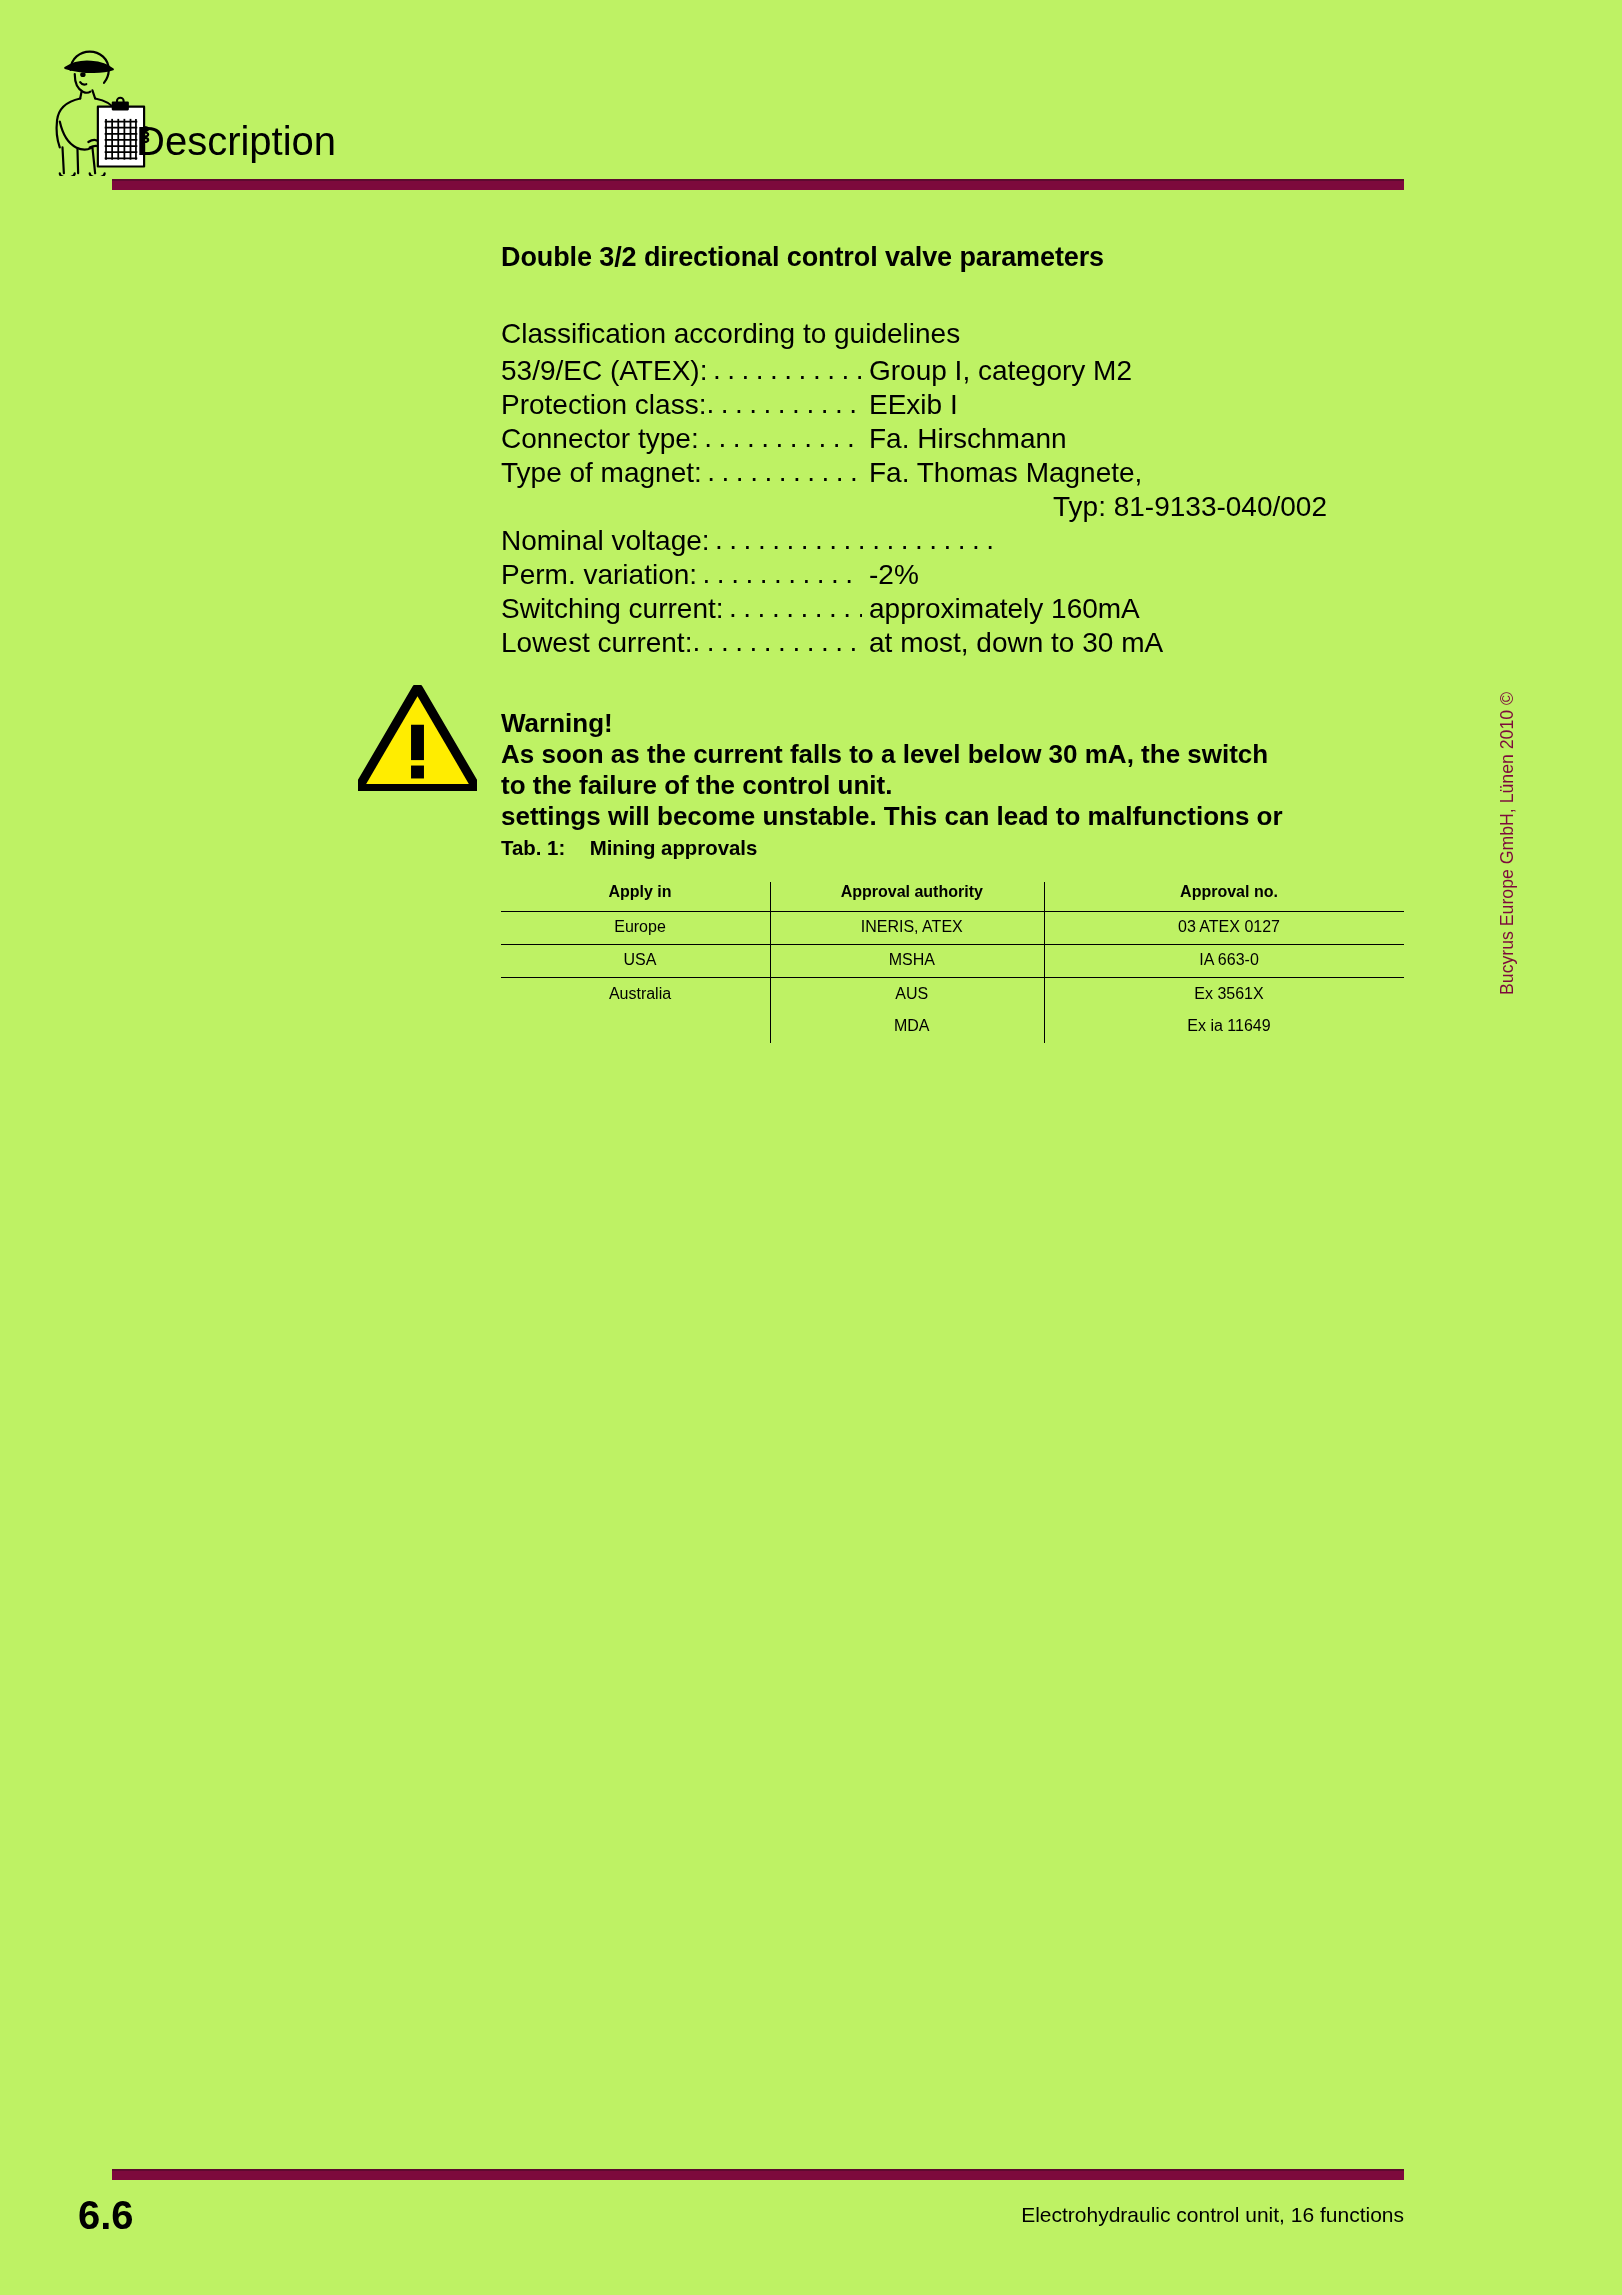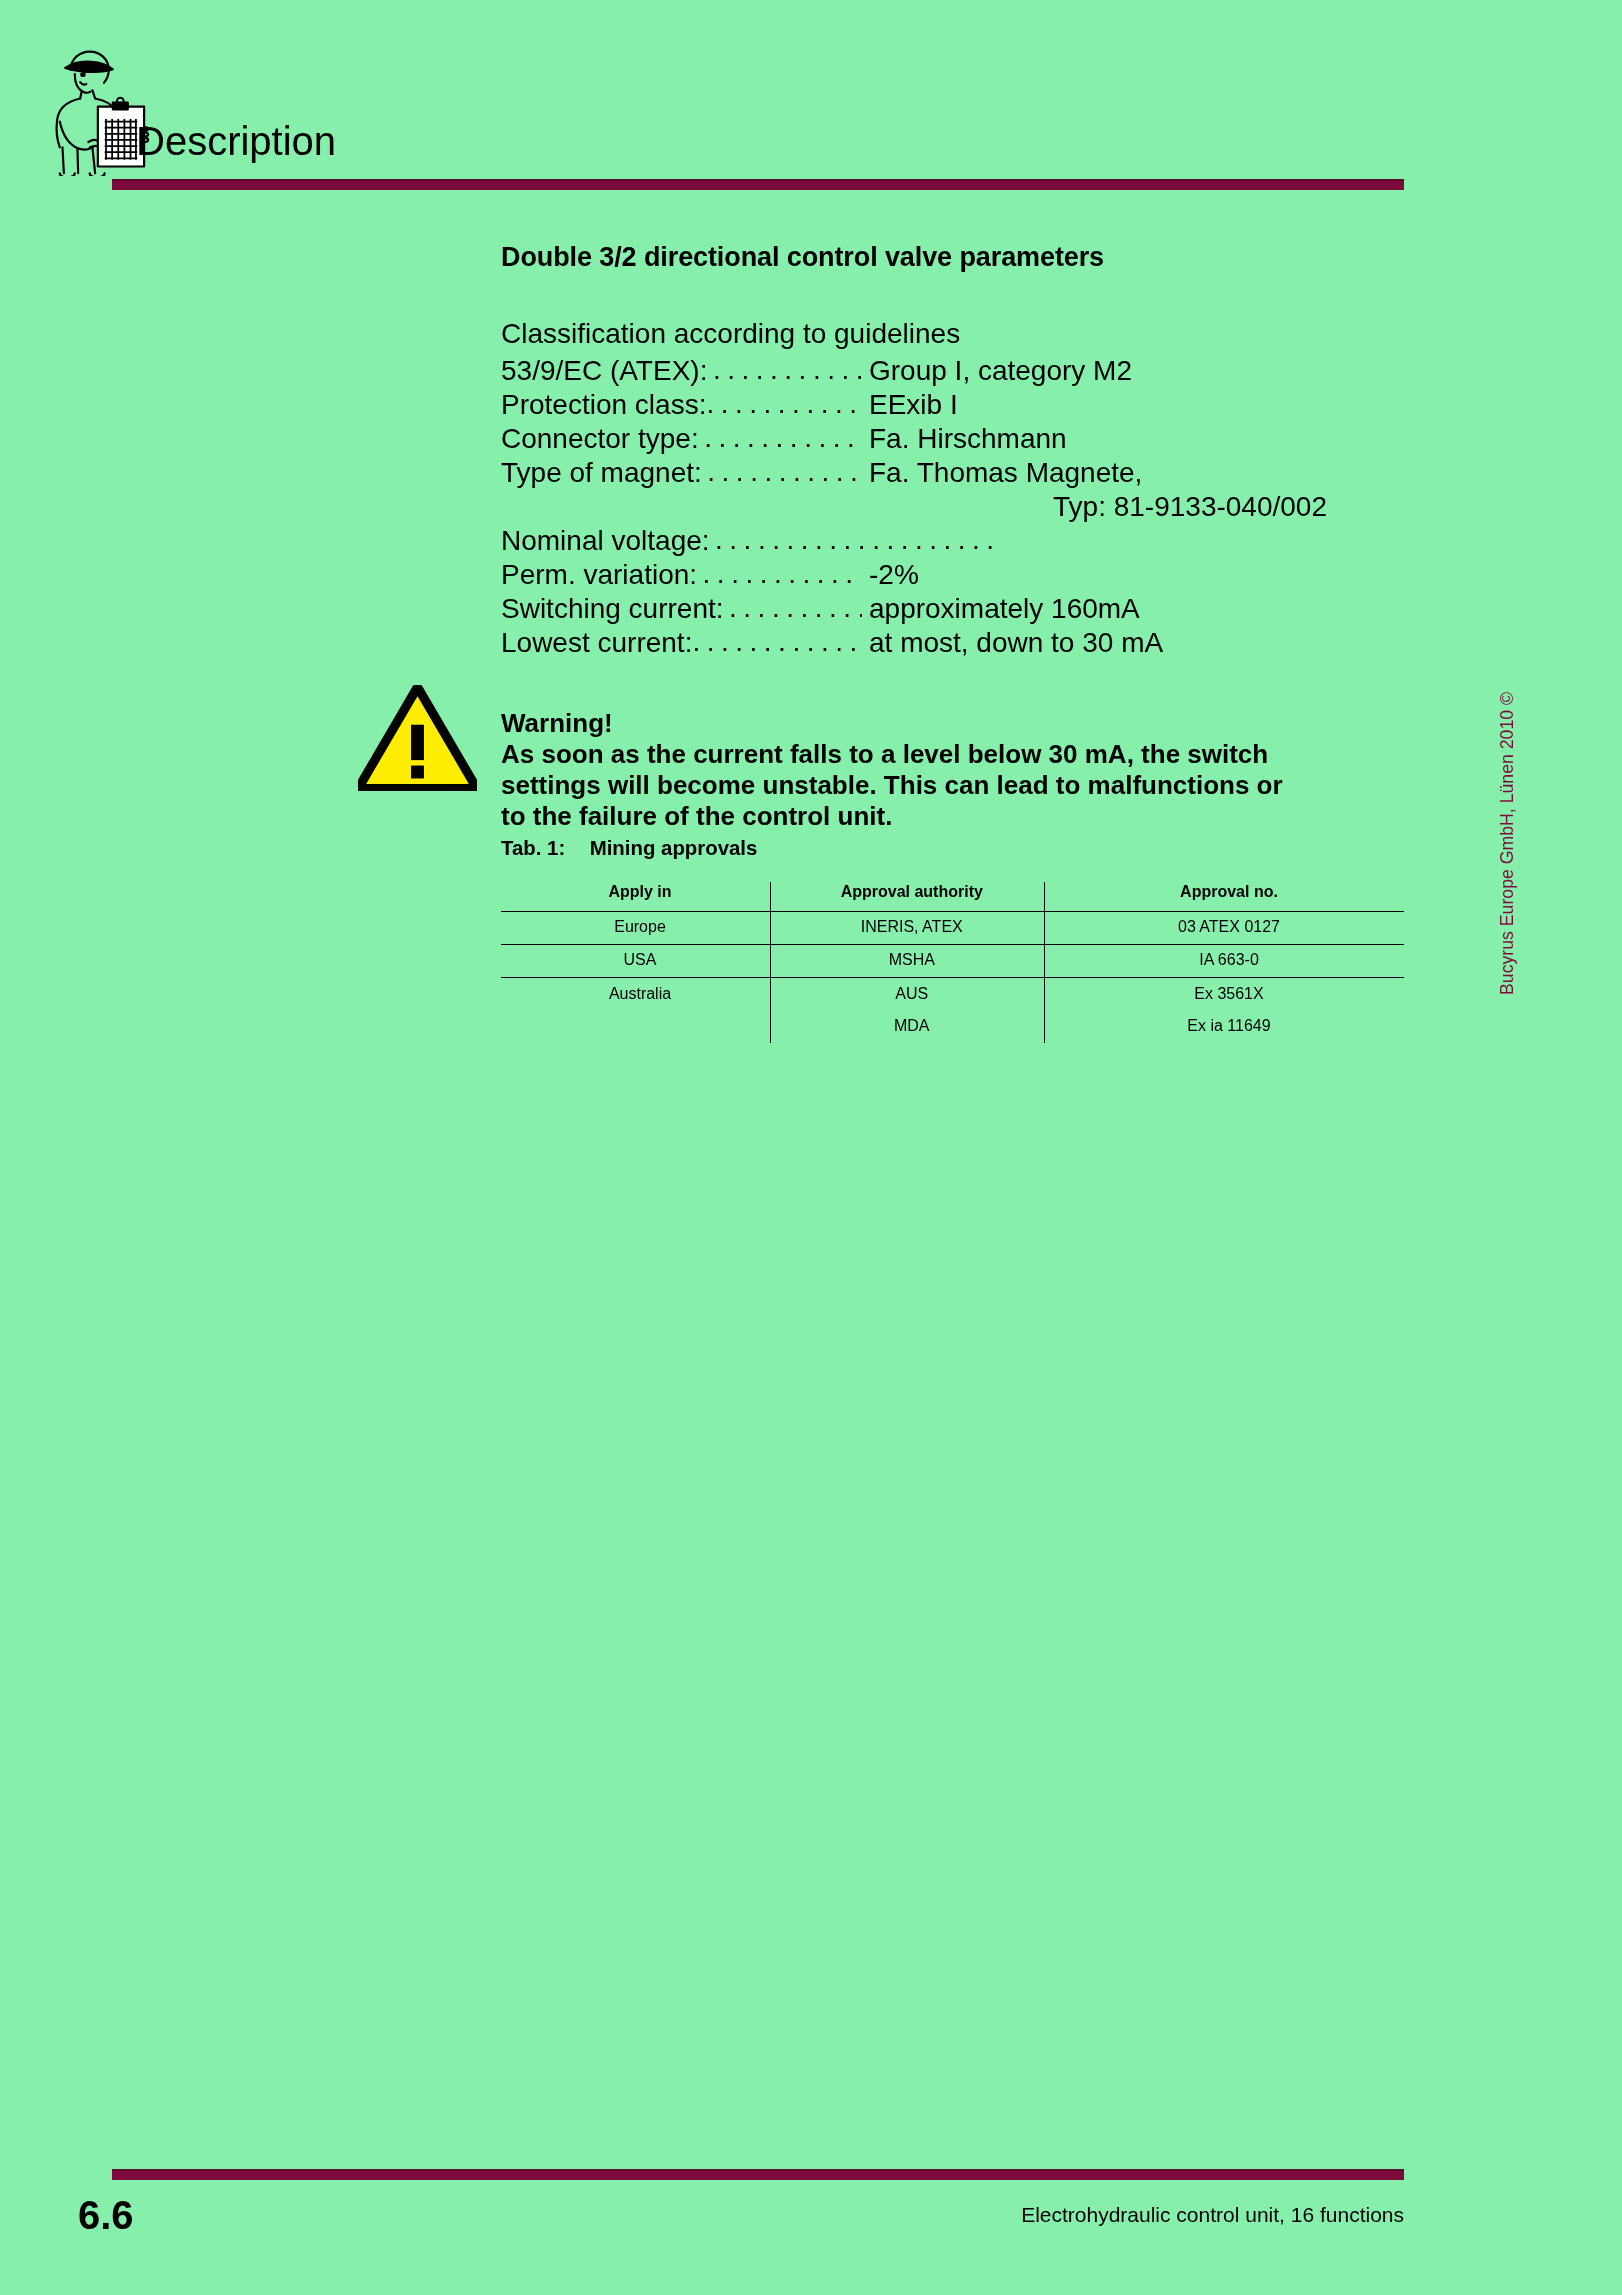--- a/index.html
+++ b/index.html
@@ -8,21 +8,21 @@
     background: #ffffff;
   }
   body {
     font-family: "Liberation Sans", sans-serif;
     color: #000000;
   }
   .page {
     position: relative;
     width: 1622px;
     height: 2295px;
-    background: #86efac;
+    background: #bef264;
     overflow: hidden;
   }
 
   
   .header-icon {
     position: absolute;
     left: 35px;
     top: 40px;
     width: 123px;
     height: 136px;
@@ -344,22 +344,22 @@
       <svg viewBox="0 0 175 155" width="119" height="106" aria-hidden="true">
         <path d="M87.5 6 L171 149 L4 149 Z" fill="#ffed00" stroke="#000000" stroke-width="17" stroke-linejoin="round"></path>
         <path d="M87.5 16 L163 145 L12 145 Z" fill="#ffed00" stroke="none"></path>
         <rect x="78" y="58" width="19" height="52" fill="#000000"></rect>
         <rect x="78" y="118" width="19" height="19" fill="#000000"></rect>
       </svg>
     </div>
     <div class="warning-text">
       <span class="wline">Warning!</span>
       <span class="wline">As soon as the current falls to a level below 30 mA, the switch</span>
+      <span class="wline">to the failure of the control unit.</span>
       <span class="wline">settings will become unstable. This can lead to malfunctions or</span>
-      <span class="wline">to the failure of the control unit.</span>
     </div>
   </div>
 
   <div class="table-block">
     <div class="table-caption">
       <span>Tab. 1:</span><span class="cap-gap"></span><span>Mining approvals</span>
     </div>
 
     <table class="approvals">
       <colgroup>

